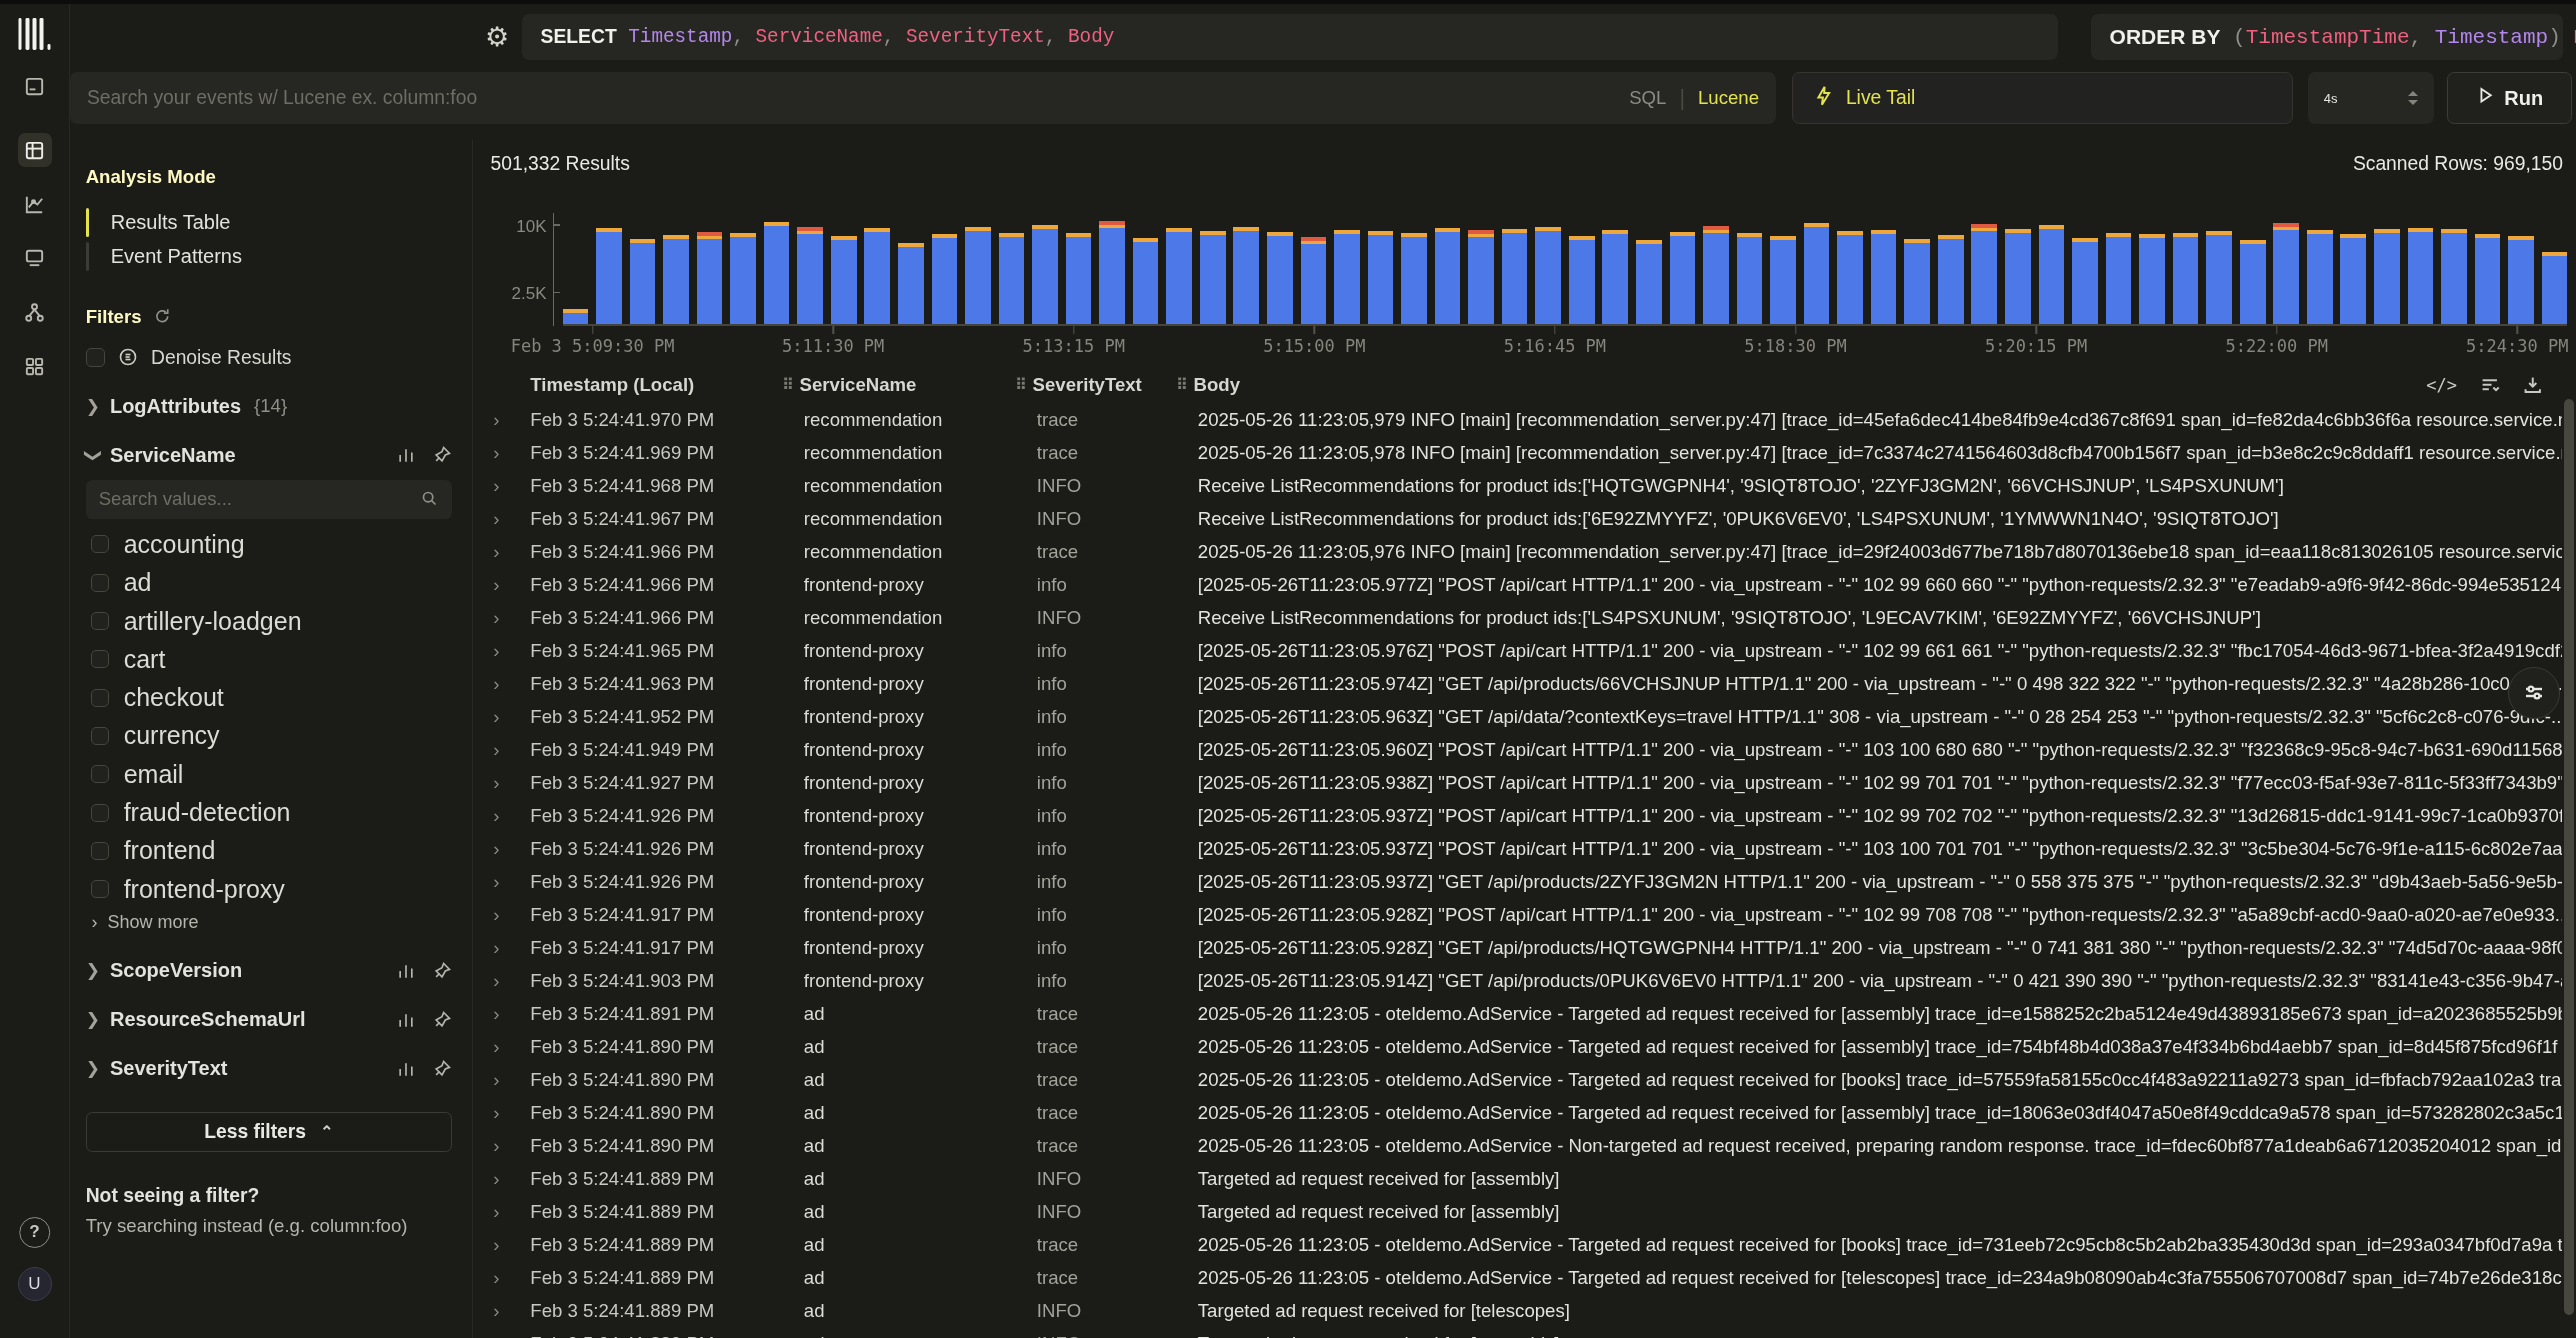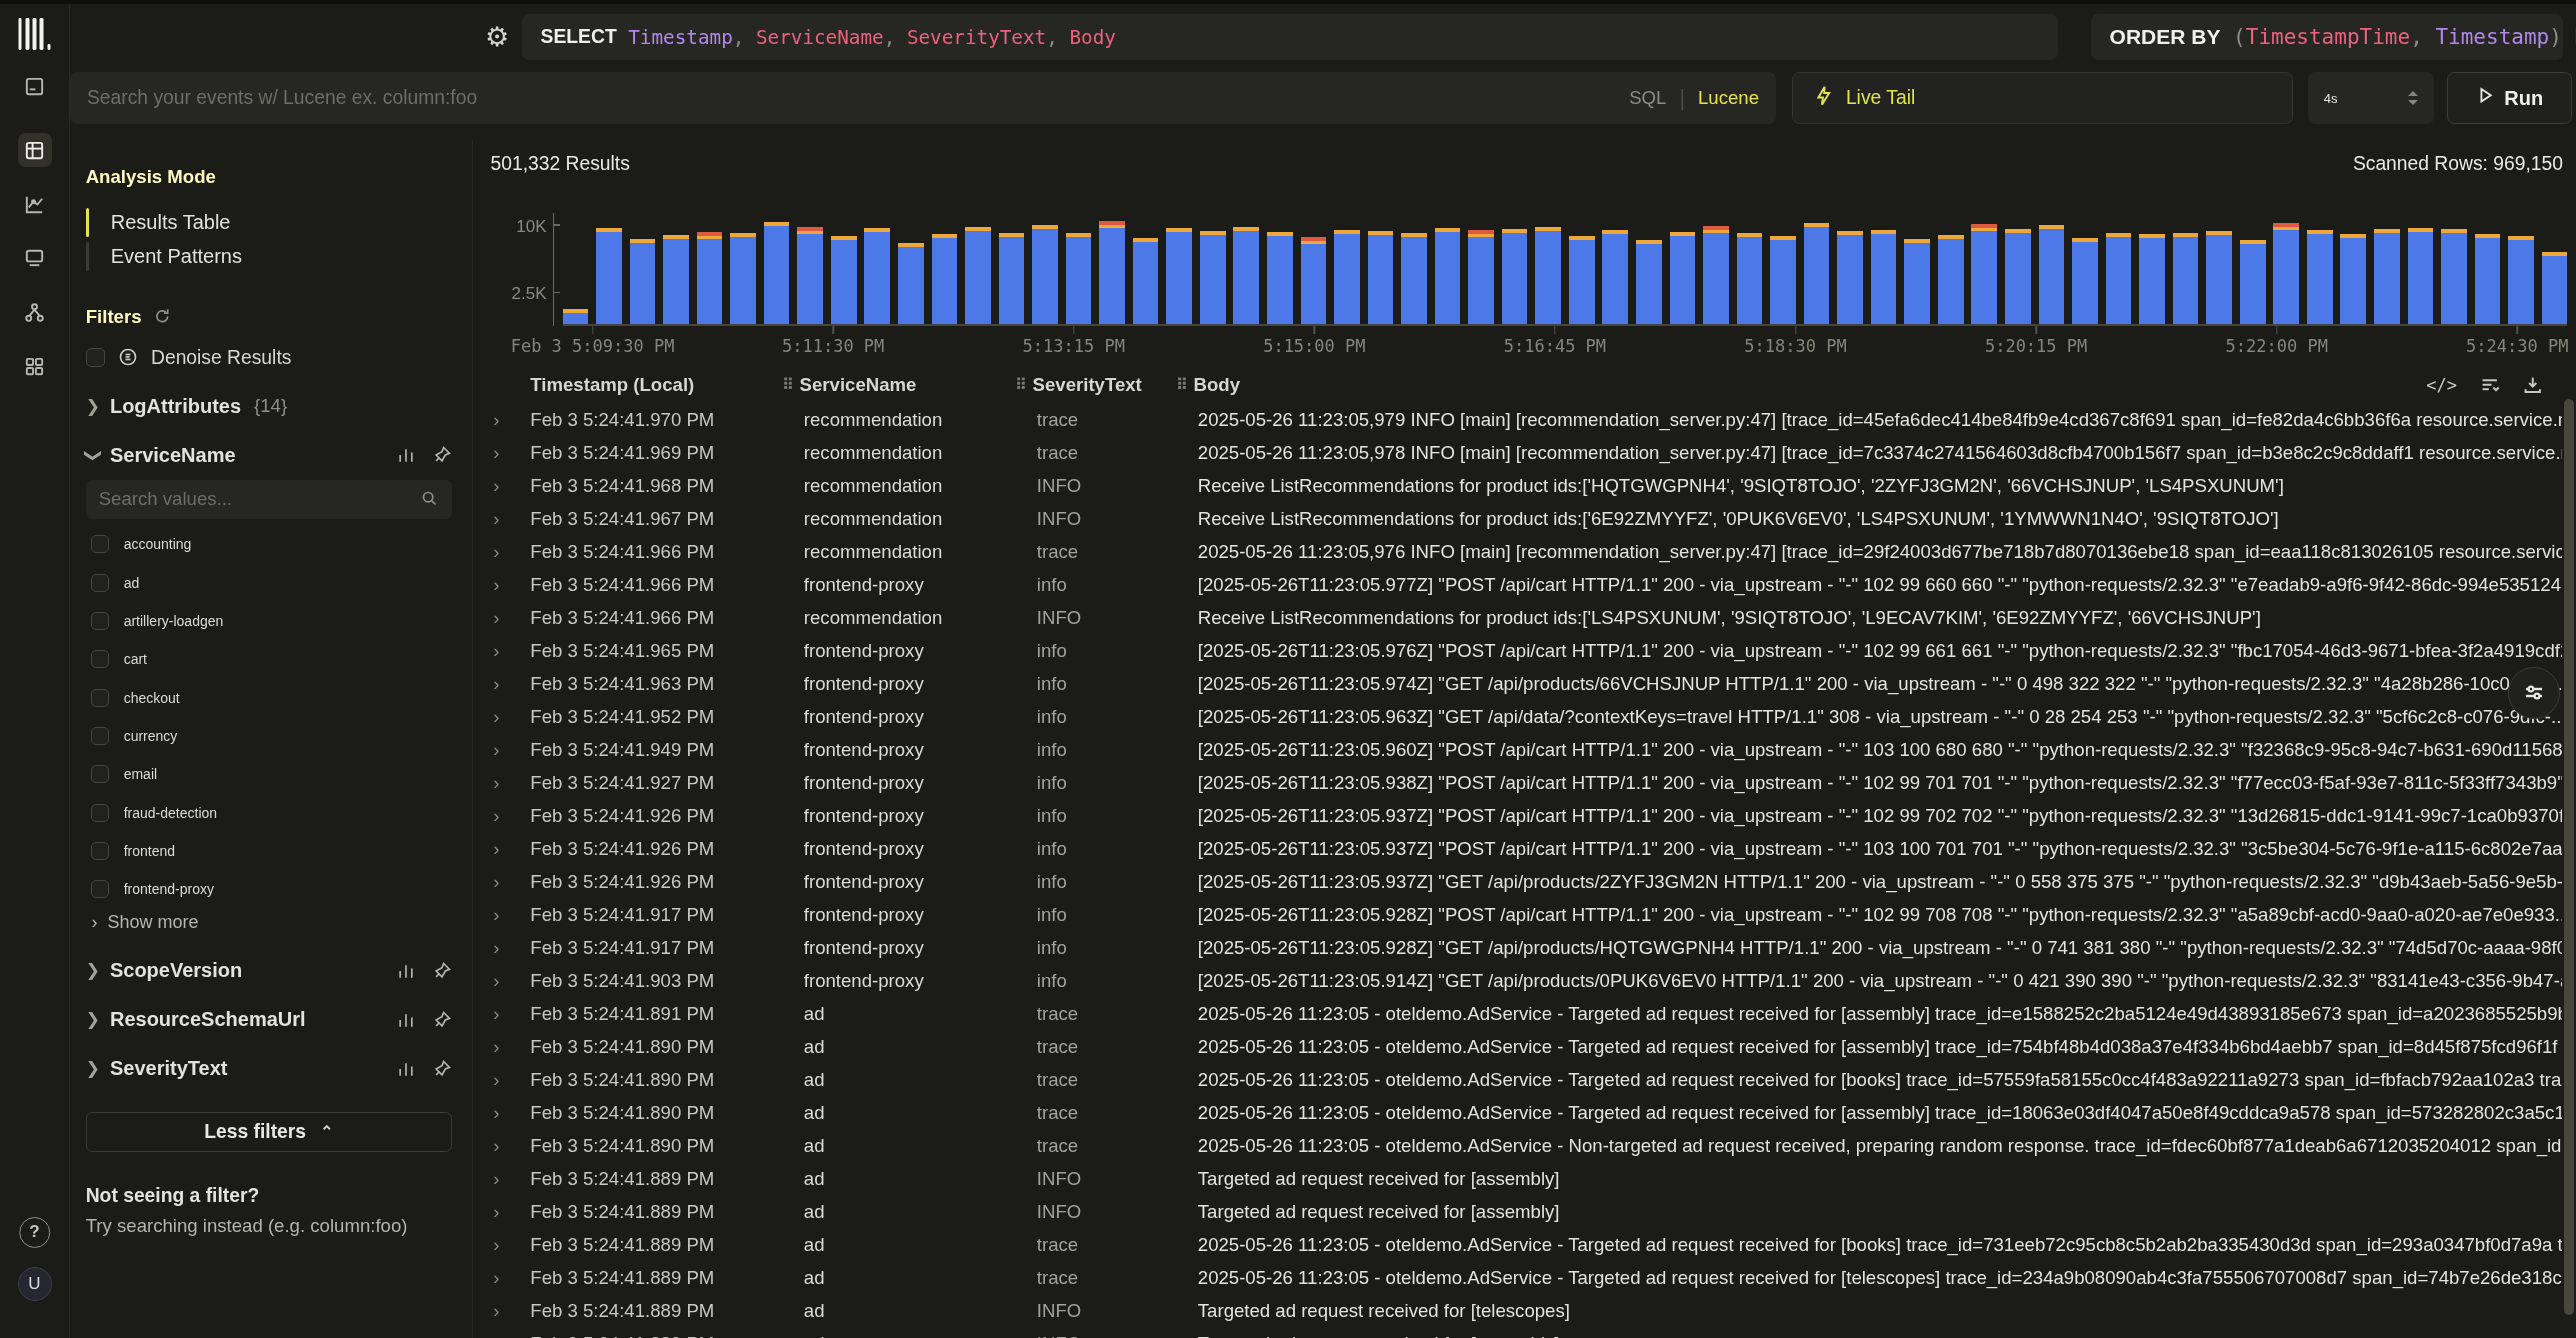--- a/index.html
+++ b/index.html
@@ -29,21 +29,21 @@
   #source-select { left:20px; width:376px; padding:0 14.3px; gap:11.4px; cursor:pointer; }
   #source-select .src-name { font-size:20px; color:#e9e9e4; flex:1; }
   .schema-badge { color:#e3e34e; font-size:18.6px; font-weight:bold; }
   .updown { display:flex; flex-direction:column; gap:3.6px; margin-left:8.6px; }
   .updown i { display:block; width:0; height:0; border-left:5px solid transparent; border-right:5px solid transparent; }
   .updown .up { border-bottom:5.7px solid #84847c; }
   .updown .dn { border-top:5.7px solid #84847c; }
   #gear-btn { left:409px; width:36px; height:46px; top:14.3px; font-size:27px; color:#d4d4cd; justify-content:center; cursor:pointer; }
   #select-box { left:452px; right:518px; padding:0 18.6px; font-size:19.3px; }
   #orderby-box { right:13px; width:472px; padding:0 18.6px; font-size:21px; }
-  .tok { white-space:pre; }
+  .tok { white-space:pre;font-family:Liberation Mono, monospace; }
   .tok-kw { color:#f1f1ec; font-weight:bold; font-family:"Liberation Sans",sans-serif; }
   .tok-purple { color:#b487ec; }
   .tok-pink { color:#ee6180; }
   .tok-punct { color:#8f8f88; }
 
   .row2-item { position:absolute; top:72px; height:52px; display:flex; align-items:center; }
   #search-wrap { left:0; width:1706px; padding:0 17px; }
   #search-input { flex:1; background:transparent; border:none; outline:none; color:#e7e7e2; font-size:19.3px; font-family:"Liberation Sans",sans-serif; }
   #search-input::placeholder { color:#6e6e66; }
   .lang-toggle { display:flex; align-items:center; gap:13px; font-size:18.6px; }
@@ -79,21 +79,21 @@
   .group-badge { color:#8f8f88; font-size:18.6px; margin-left:13px; }
   .group-icons { margin-left:auto; display:flex; gap:15.7px; }
   .group-icons svg { width:20px; height:20px; stroke:#b5b5ae; fill:none; stroke-width:2; cursor:pointer; }
   #value-search-wrap { margin-top:13px; height:39px; background:#262622; border-radius:6.4px; display:flex; align-items:center; padding:0 13px; }
   #value-search { flex:1; background:transparent; border:none; outline:none; color:#e7e7e2; font-size:18.6px; font-family:"Liberation Sans",sans-serif; }
   #value-search::placeholder { color:#6e6e66; }
   .mag svg { width:18.6px; height:18.6px; stroke:#8f8f88; fill:none; stroke-width:2.2; }
   #service-options { margin-top:11.4px; display:flex; flex-direction:column; gap:9.3px; padding-left:5.7px; }
   .opt-row { display:flex; align-items:center; gap:14.3px; height:29px; cursor:pointer; }
   .opt-row .checkbox { width:18px; height:18px; }
-  .opt-label { font-size:14px; color:#dcdcd6; }
+  .opt-label { font-size:25px; color:#dcdcd6; }
   #show-more { margin-top:8.6px; display:flex; align-items:center; gap:10px; color:#b5b5ae; font-size:18px; cursor:pointer; padding-left:5.7px; }
   #less-filters { margin-top:31.5px; height:40px; border:0.7px solid #3b3b34; border-radius:6.4px; display:flex; align-items:center; justify-content:center; gap:14.3px; cursor:pointer; }
   #less-filters span { font-size:19.3px; font-weight:bold; color:#e9e9e4; }
   #less-filters .caret { color:#cfcfc8; font-size:15.7px; }
   #no-filter-title { margin-top:33px; font-size:19.3px; font-weight:bold; color:#e3e3de; }
   #no-filter-sub { margin-top:8.6px; font-size:18.6px; color:#b5b5ae; }
 
   
   #main { position:absolute; left:474px; top:140px; right:0; bottom:0; }
   #results-bar { position:absolute; top:13px; left:16.5px; right:13px; display:flex; justify-content:space-between; font-size:19.3px; color:#eaeae5; }

